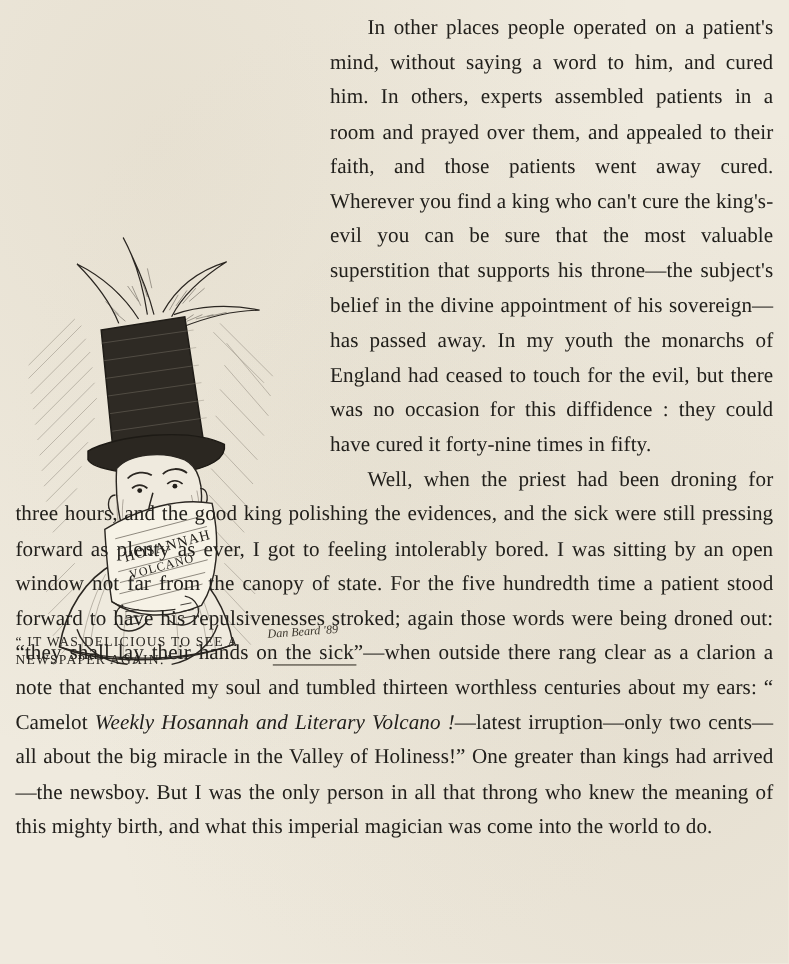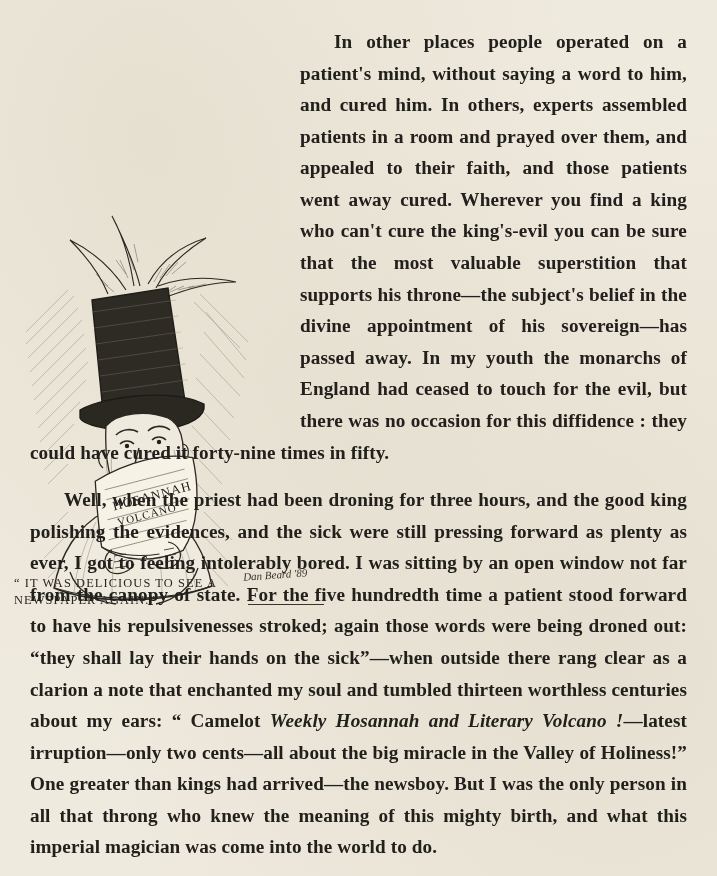--- a/index.html
+++ b/index.html
@@ -30,23 +30,22 @@
   .text-col {
     position: relative;
     padding: 10px 14px 0 14px;
     font-size: 19.2px;
     line-height: 1.645;
     text-align: justify;
     text-justify: inter-word;
     letter-spacing: 0.1px;
   }
   .para {
-    margin: 16px;
+    margin: 0;
     text-indent: 34px;
-    font-weight: bold;
   }
   
   .illus-float {
     float: left;
     width: 272px;
     height: 412px;
     margin: 6px 14px 0 0;
     shape-outside: margin-box;
   }
   .illustration {

